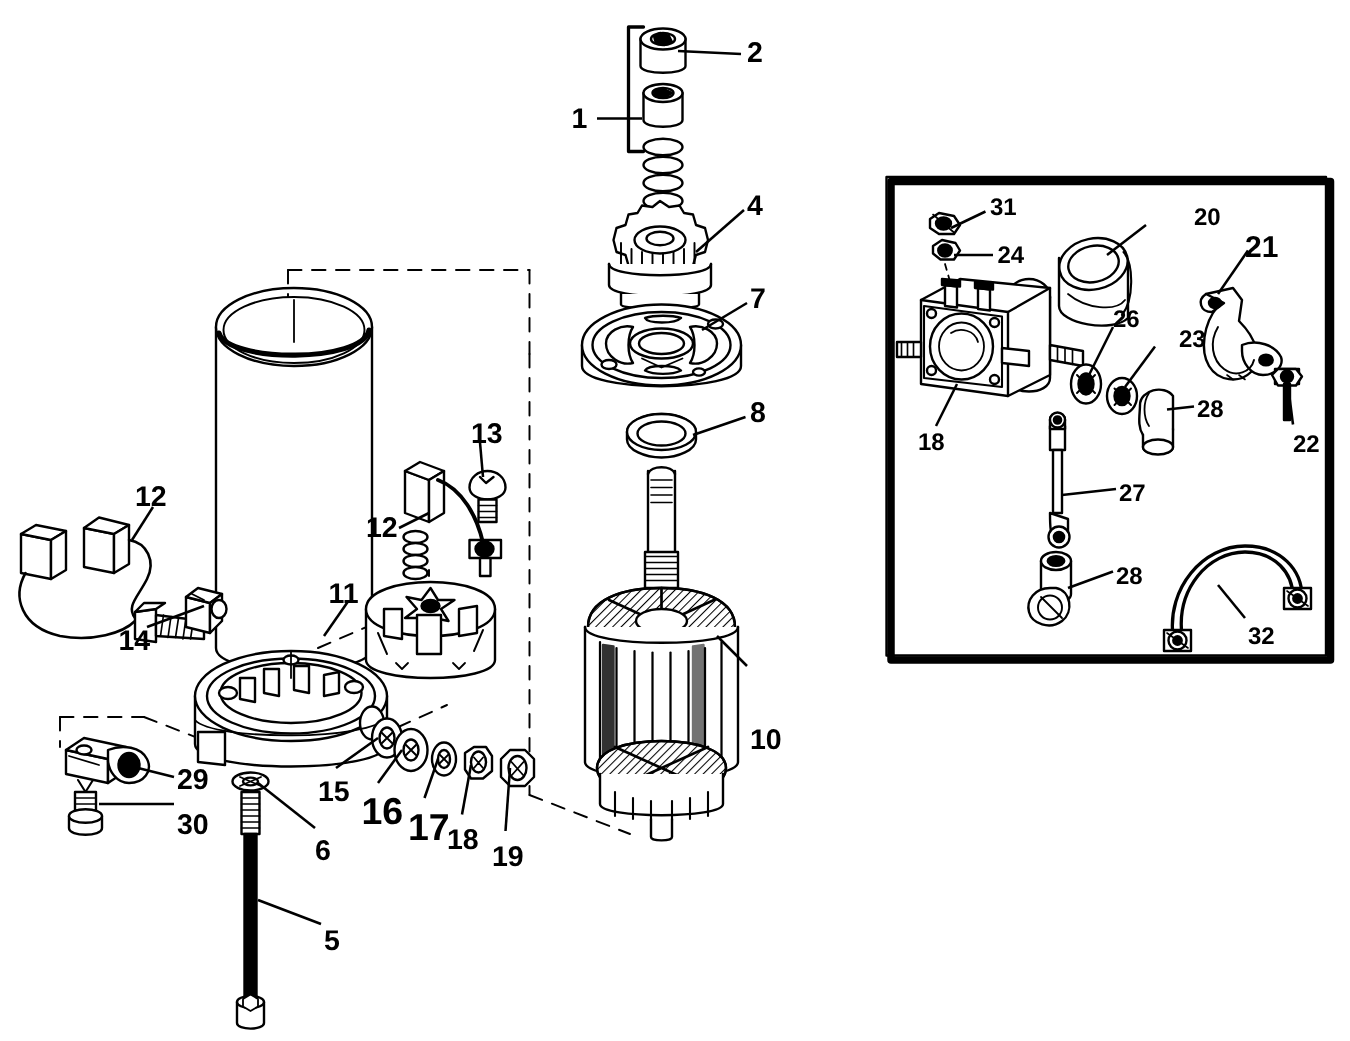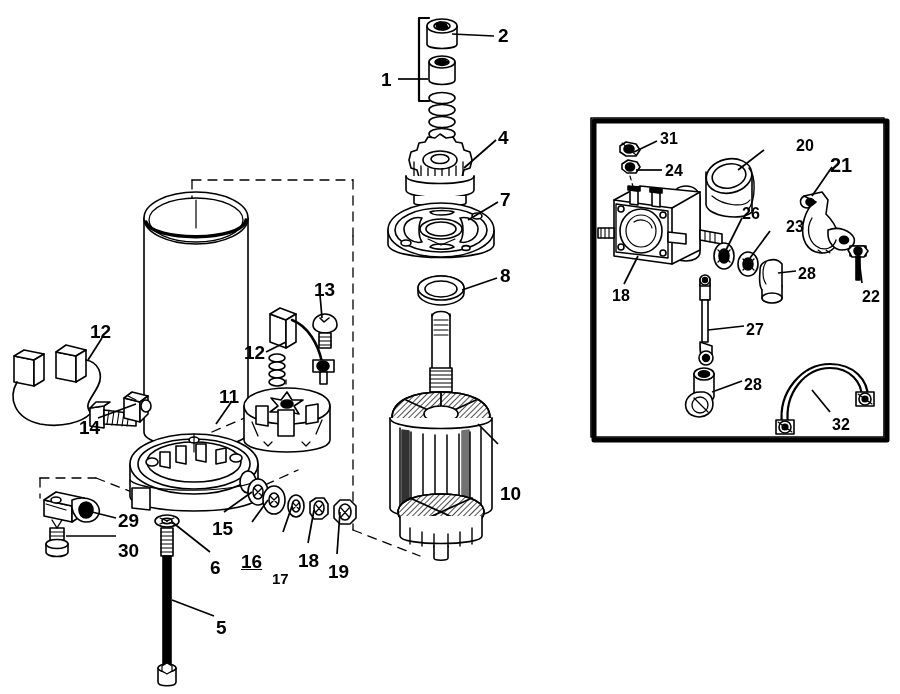--- a/index.html
+++ b/index.html
@@ -561,22 +561,22 @@
       <div class="callout" style="left: 498px; top: 128px; font-size: 19px;">4</div>
       <div class="callout" style="left: 500px; top: 190px; font-size: 19px;">7</div>
       <div class="callout" style="left: 500px; top: 266px; font-size: 19px;">8</div>
       <div class="callout" style="left: 500px; top: 446px; font-size: 19px; margin-top: 38px;">10</div>
       <div class="callout" style="left: 90px; top: 322px; font-size: 19px;">12</div>
       <div class="callout" style="left: 244px; top: 343px; font-size: 19px;">12</div>
       <div class="callout" style="left: 314px; top: 280px; font-size: 19px;">13</div>
       <div class="callout" style="left: 79px; top: 418px; font-size: 19px;">14</div>
       <div class="callout" style="left: 219px; top: 387px; font-size: 19px;">11</div>
       <div class="callout" style="left: 212px; top: 519px; font-size: 19px;">15</div>
-      <div class="callout" style="left: 241px; top: 552px; font-size: 19px; text-decoration: underline;">16</div>
-      <div class="callout" style="left: 272px; top: 540px; font-size: 15px; margin-top: 31px;">17</div>
+      <div class="callout" style="left: 241px; top: 529px; font-size: 25px;">16</div>
+      <div class="callout" style="left: 272px; top: 540px; font-size: 25px;">17</div>
       <div class="callout" style="left: 298px; top: 551px; font-size: 19px;">18</div>
       <div class="callout" style="left: 328px; top: 562px; font-size: 19px;">19</div>
       <div class="callout" style="left: 118px; top: 511px; font-size: 19px;">29</div>
       <div class="callout" style="left: 118px; top: 529px; font-size: 19px; margin-top: 12px;">30</div>
       <div class="callout" style="left: 210px; top: 558px; font-size: 19px;">6</div>
       <div class="callout" style="left: 216px; top: 618px; font-size: 19px;">5</div>
       <div class="callout" style="left: 660px; top: 131px; font-size: 16px;">31</div>
       <div class="callout" style="left: 665px; top: 163px; font-size: 16px;">24</div>
       <div class="callout" style="left: 796px; top: 138px; font-size: 16px; text-align: right;">20</div>
       <div class="callout" style="left: 830px; top: 155px; font-size: 20px;">21</div>

